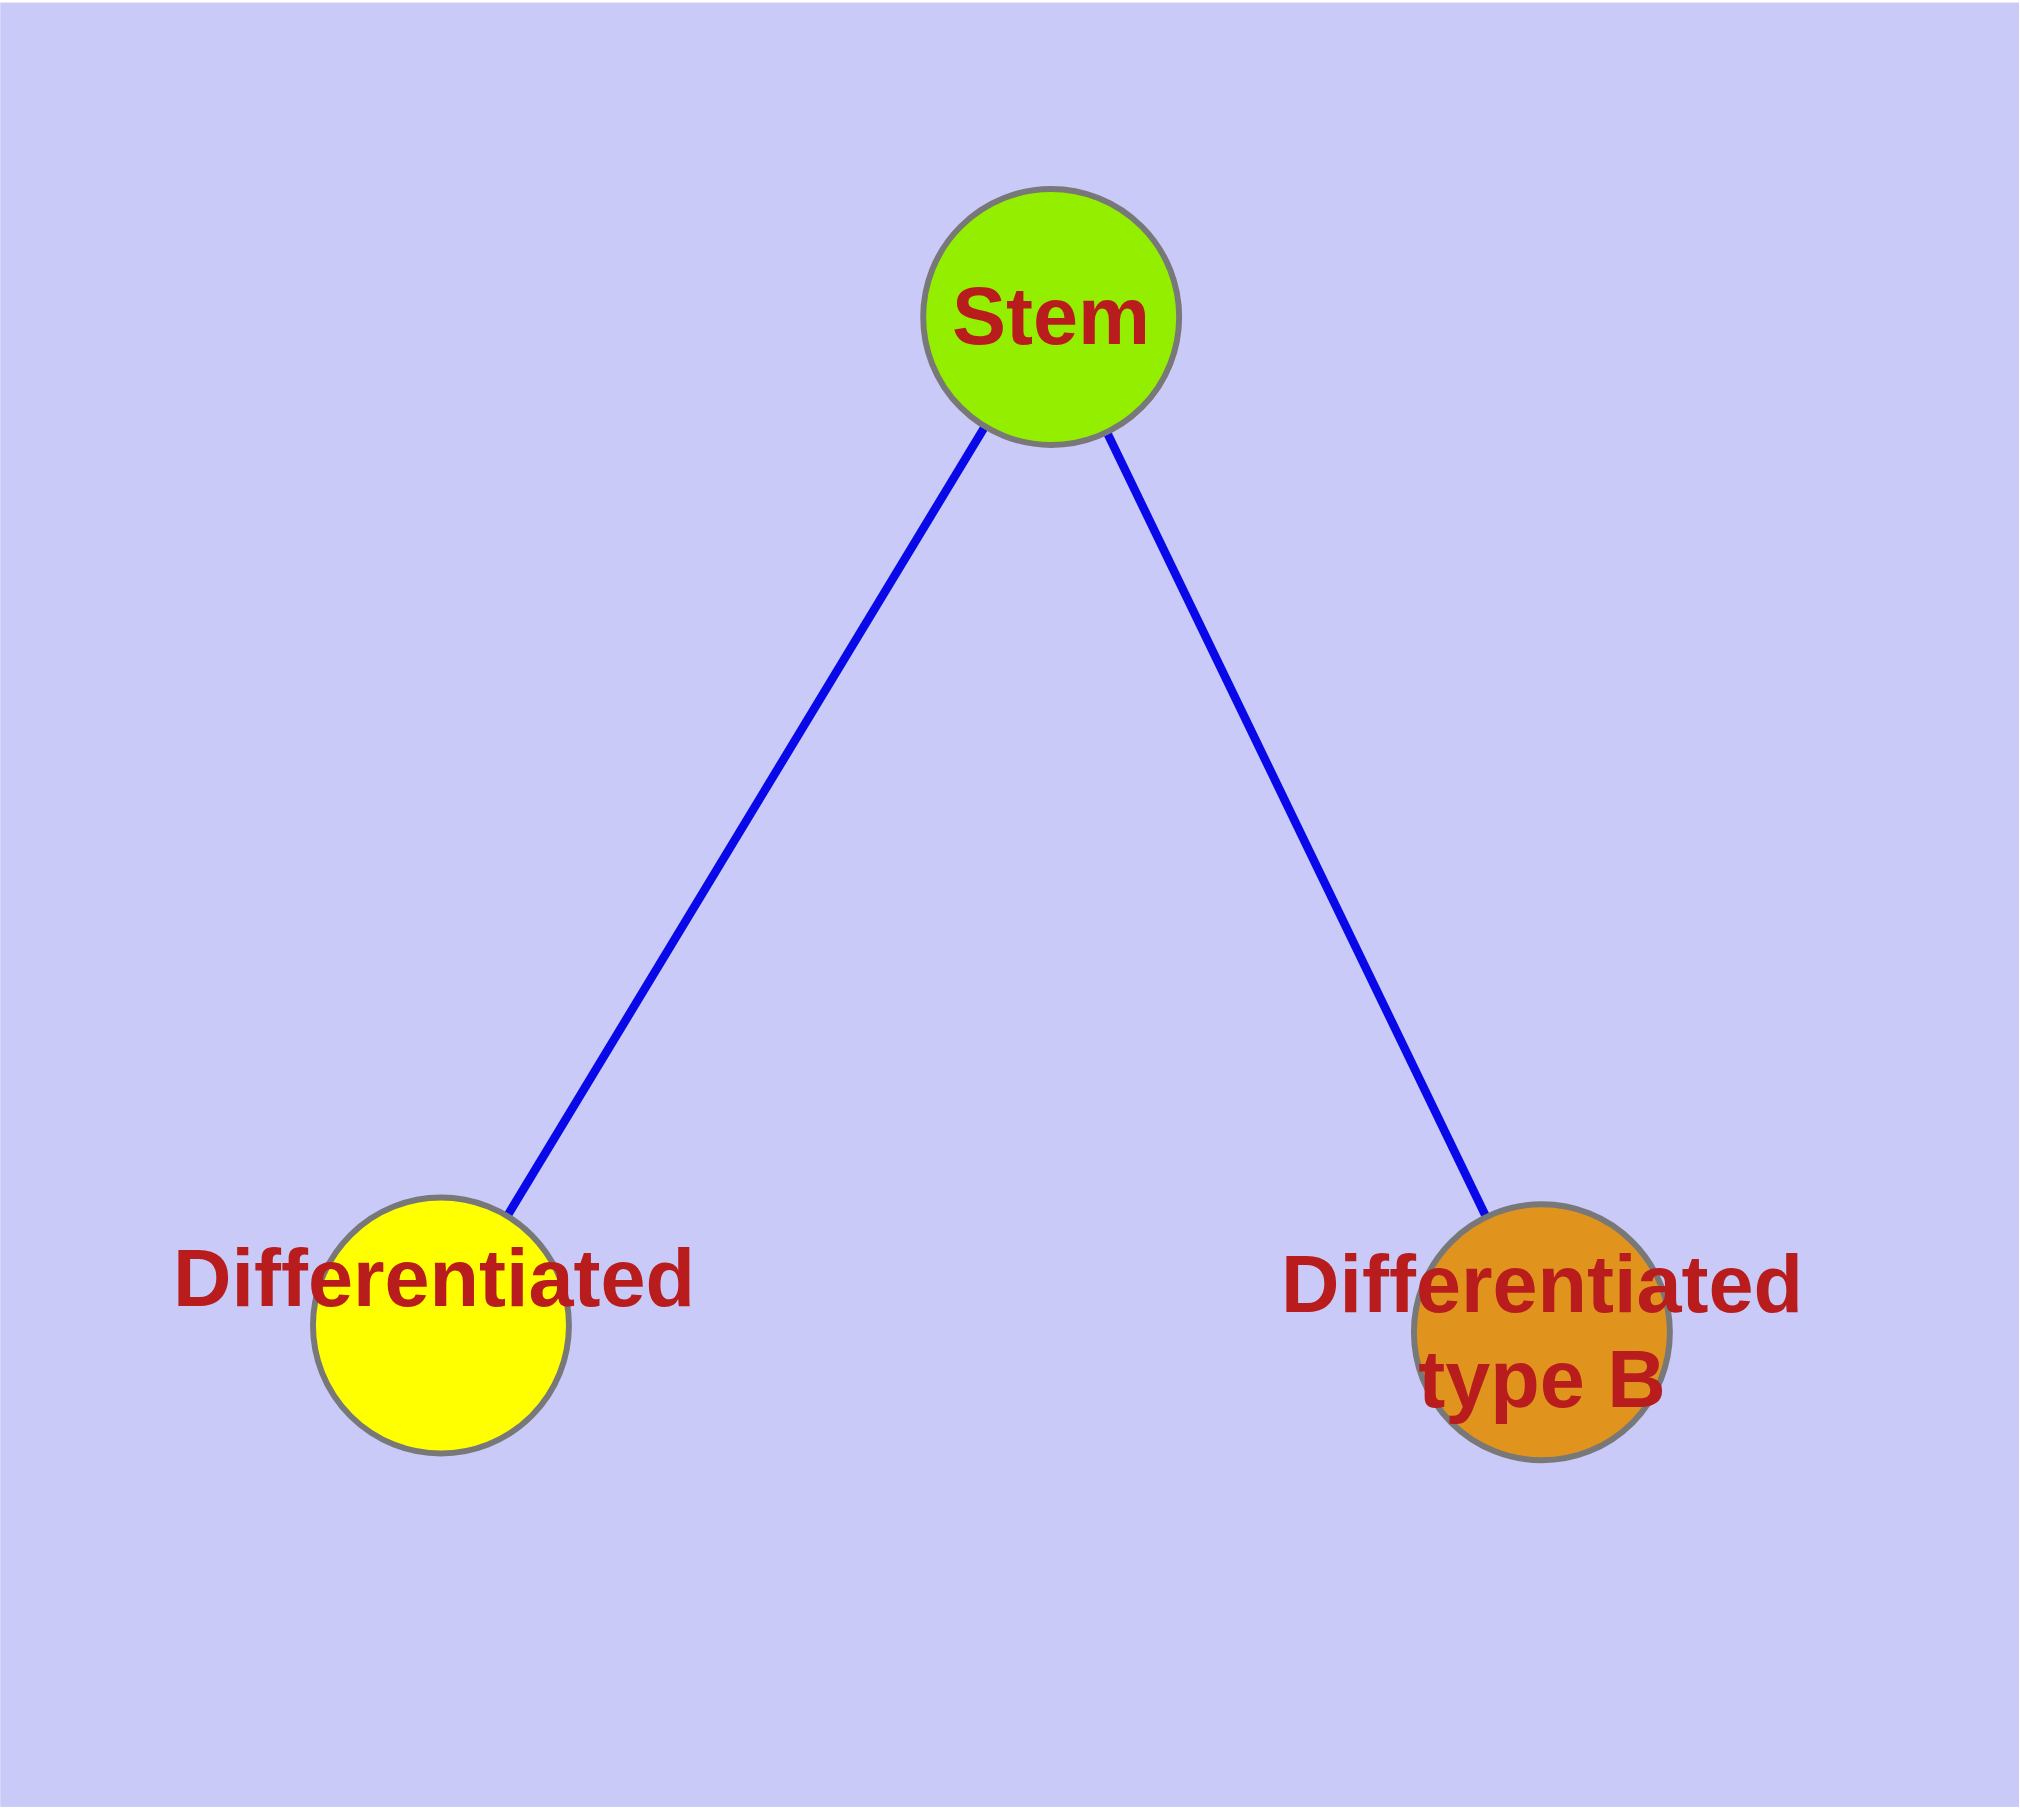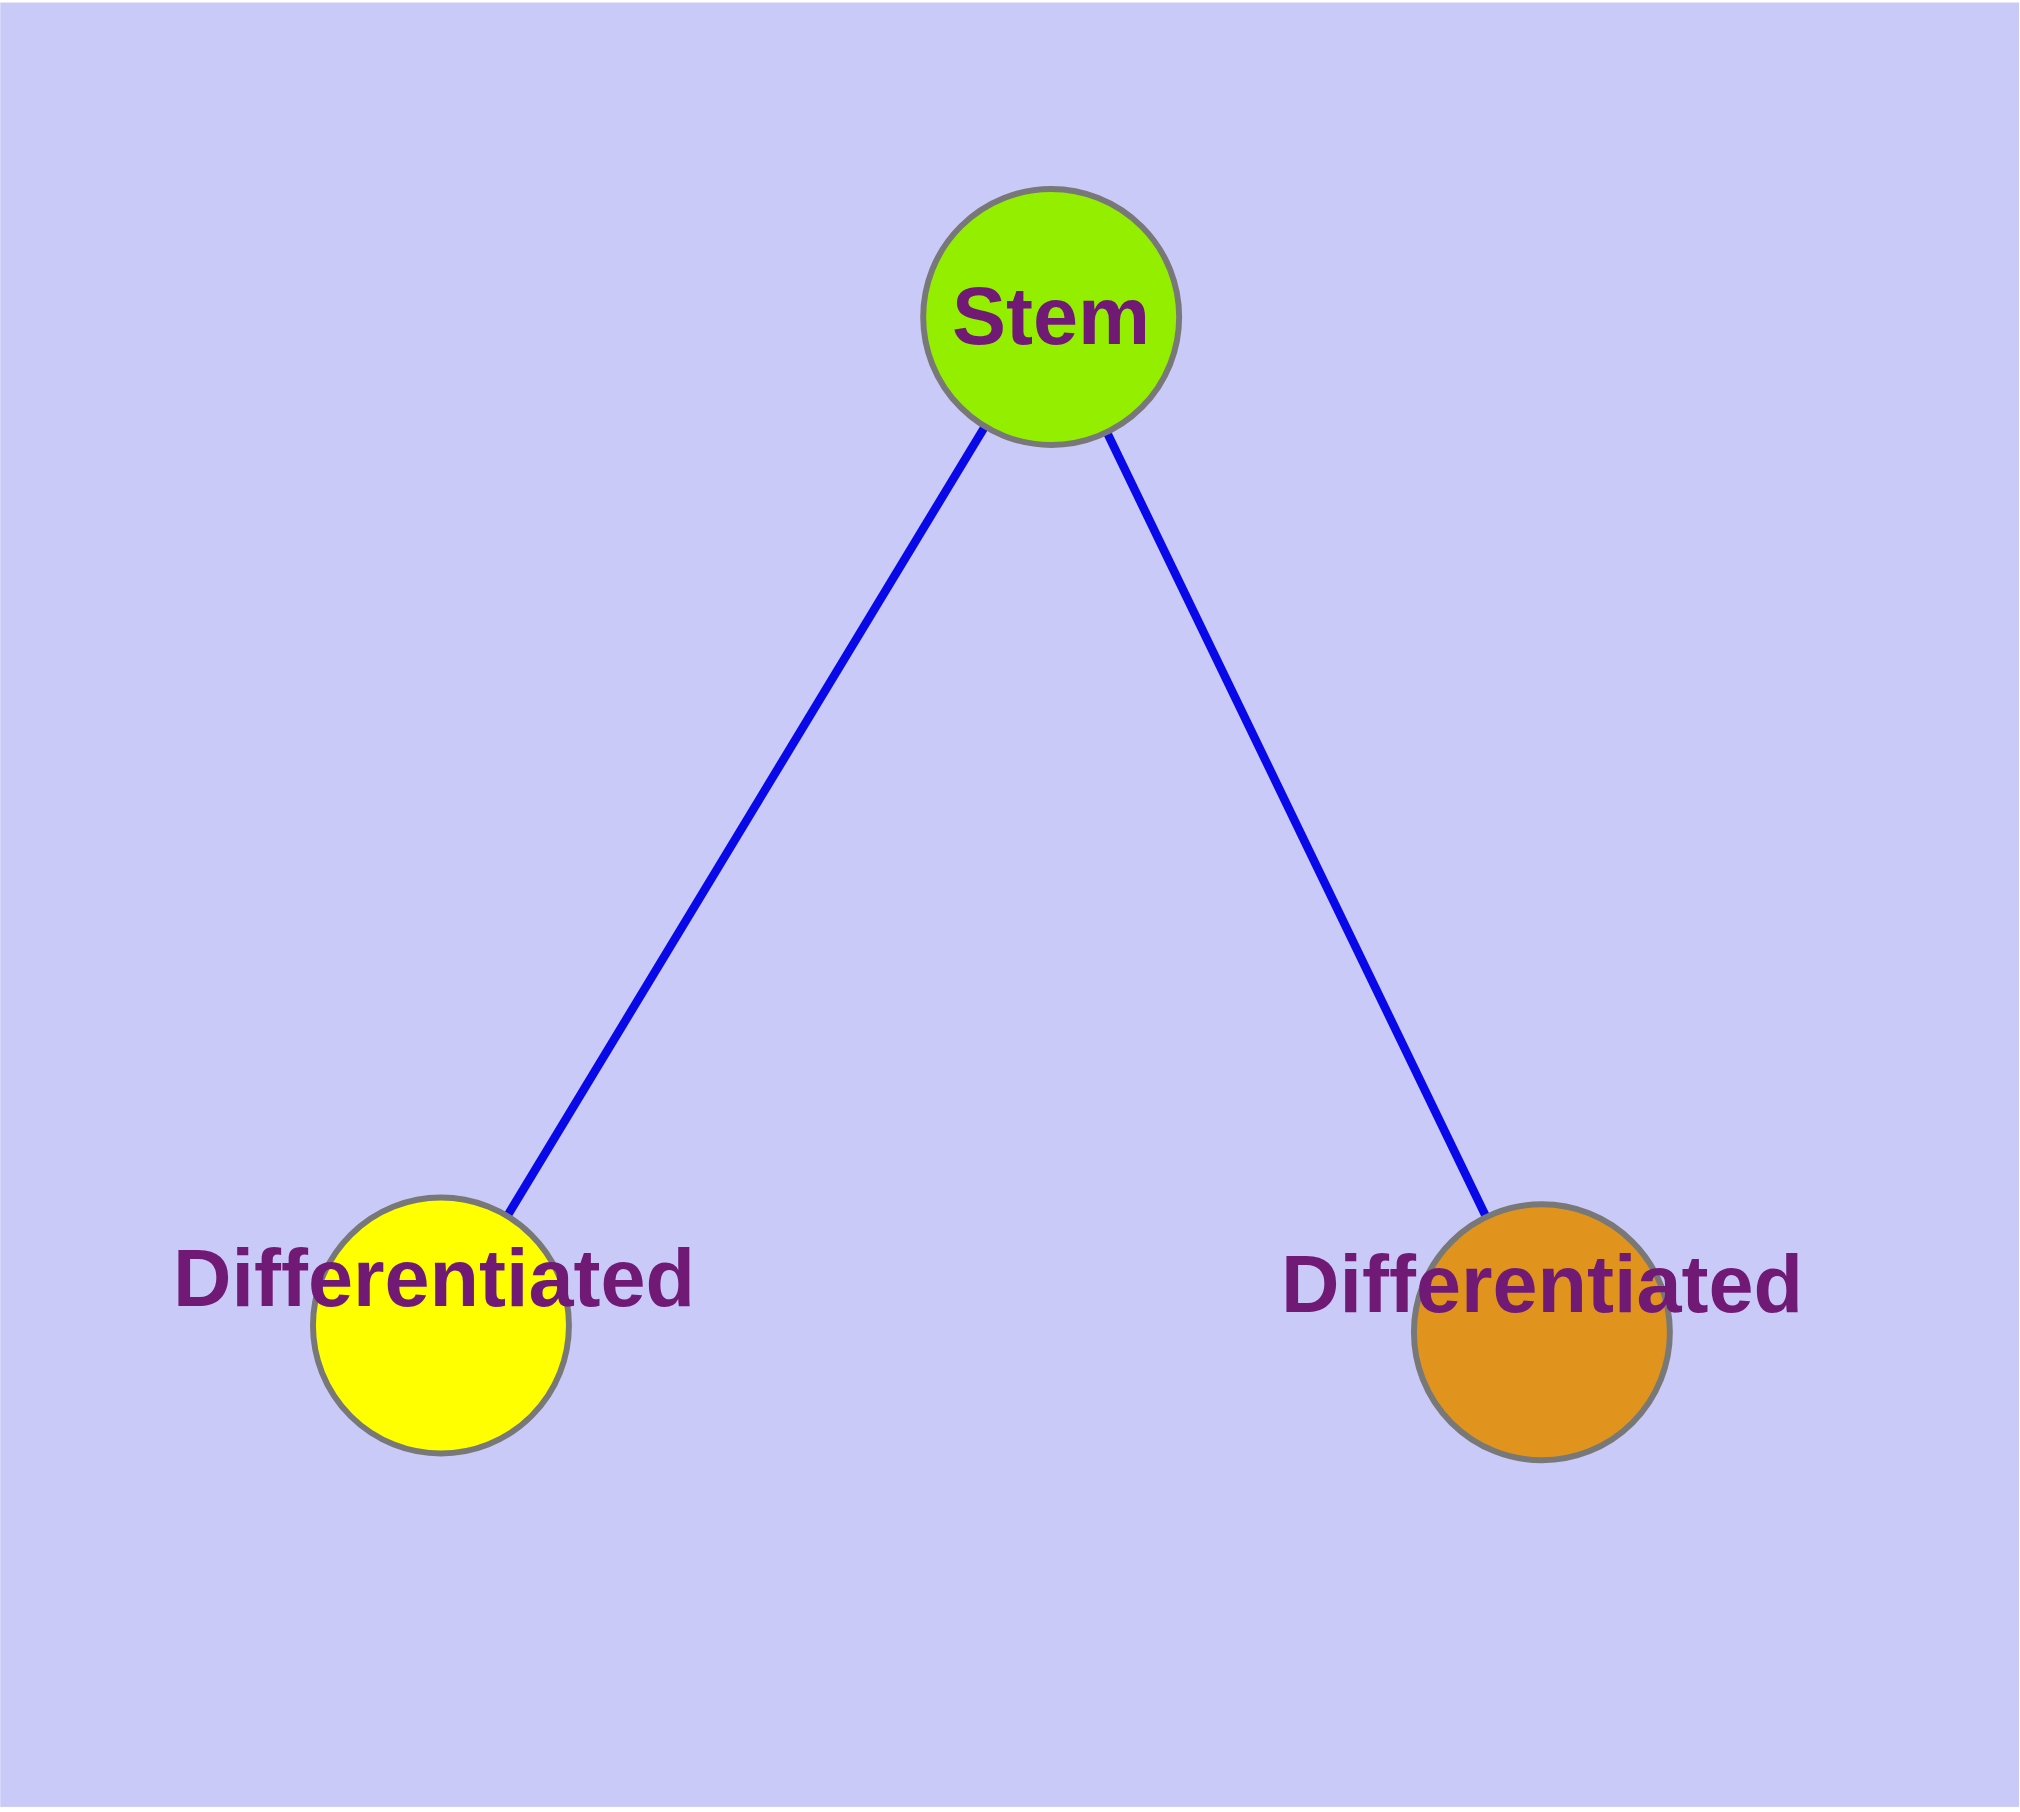--- a/index.html
+++ b/index.html
@@ -18,21 +18,21 @@
   .graph-svg {
     position: absolute;
     left: 0;
     top: 0;
     width: 2021px;
     height: 1812px;
     display: block;
   }
   .node-label {
     position: absolute;
-    color: #701a75;
+    color: #b91c1c;
     font-weight: bold;
     font-size: 81px;
     text-align: center;
     white-space: nowrap;
     pointer-events: none;
   }
   .label-stem {
     left: 712px;
     top: 259px;
     width: 678px;
@@ -73,16 +73,17 @@
   </svg>
 
   <div class="node-label label-stem">Stem</div>
 
   <div class="node-label label-typeA">
     <div>Differentiated</div>
   </div>
 
   <div class="node-label label-typeB">
     <div>Differentiated</div>
+    <div>type B</div>
   </div>
 
 </div>
 
 
 </body></html>

